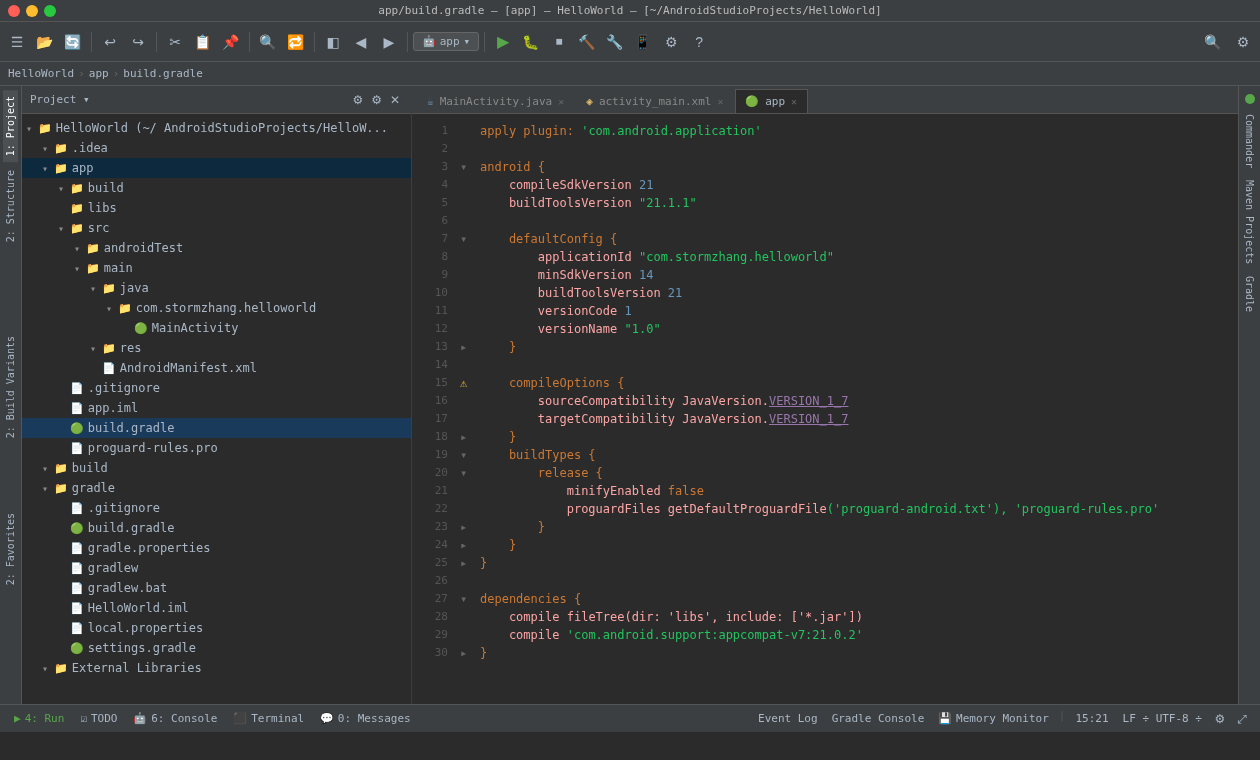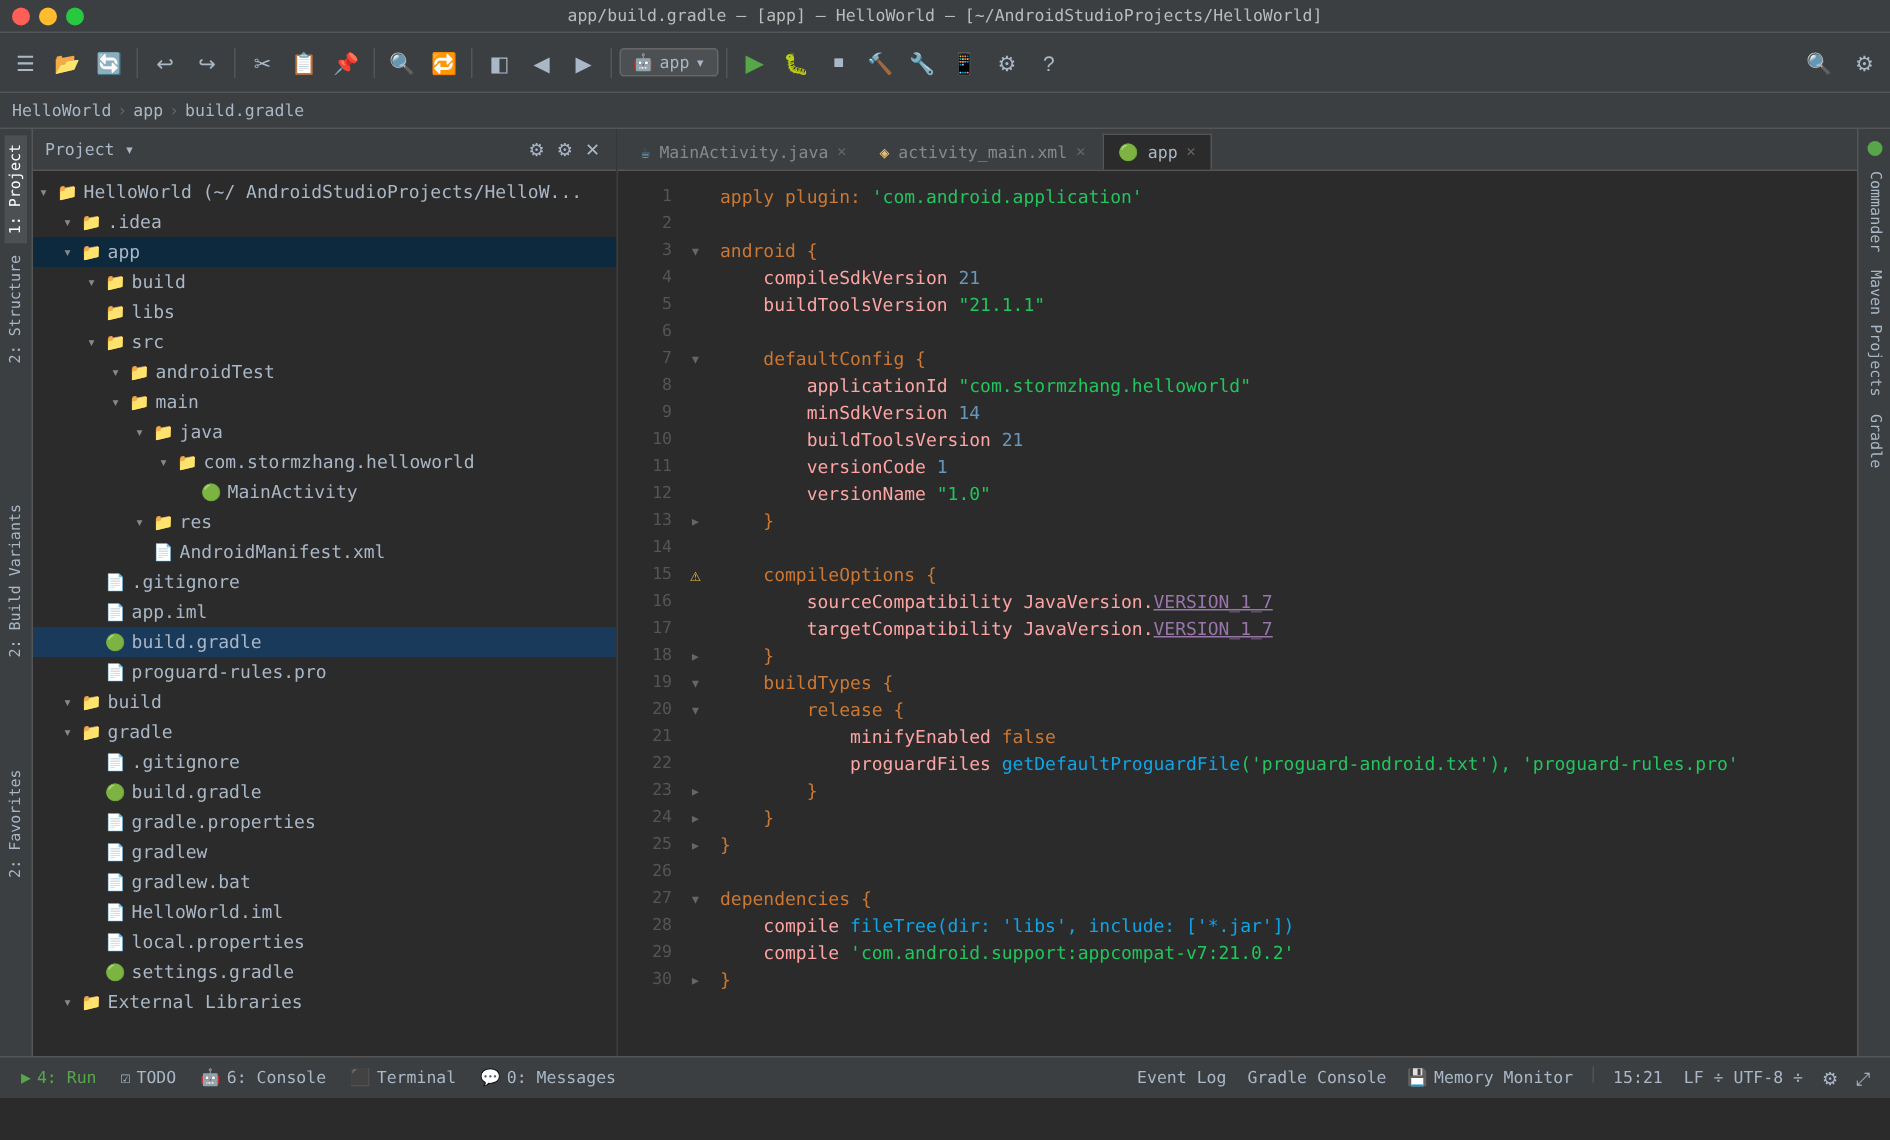--- a/index.html
+++ b/index.html
@@ -235,21 +235,21 @@
     .gutter-icon {
       width: 18px;
       display: inline-block;
       margin-right: 2px;
       flex-shrink: 0;
     }
     .keyword { color: #cc7832; }
     .string { color: #22c55e; }
     .number { color: #6897bb; }
     .identifier { color: #fca5a5; }
-    .method { color: #0ea5e9; }
+    .method { color: #fca5a5; }
     .constant { color: #9876aa; }
     .underline { text-decoration: underline; }
     .warning-icon { color: #f0c040; font-size: 12px; }
 
     
     #right-sidebar {
       width: 22px;
       background: #3c3f41;
       border-left: 1px solid #555;
       display: flex;

